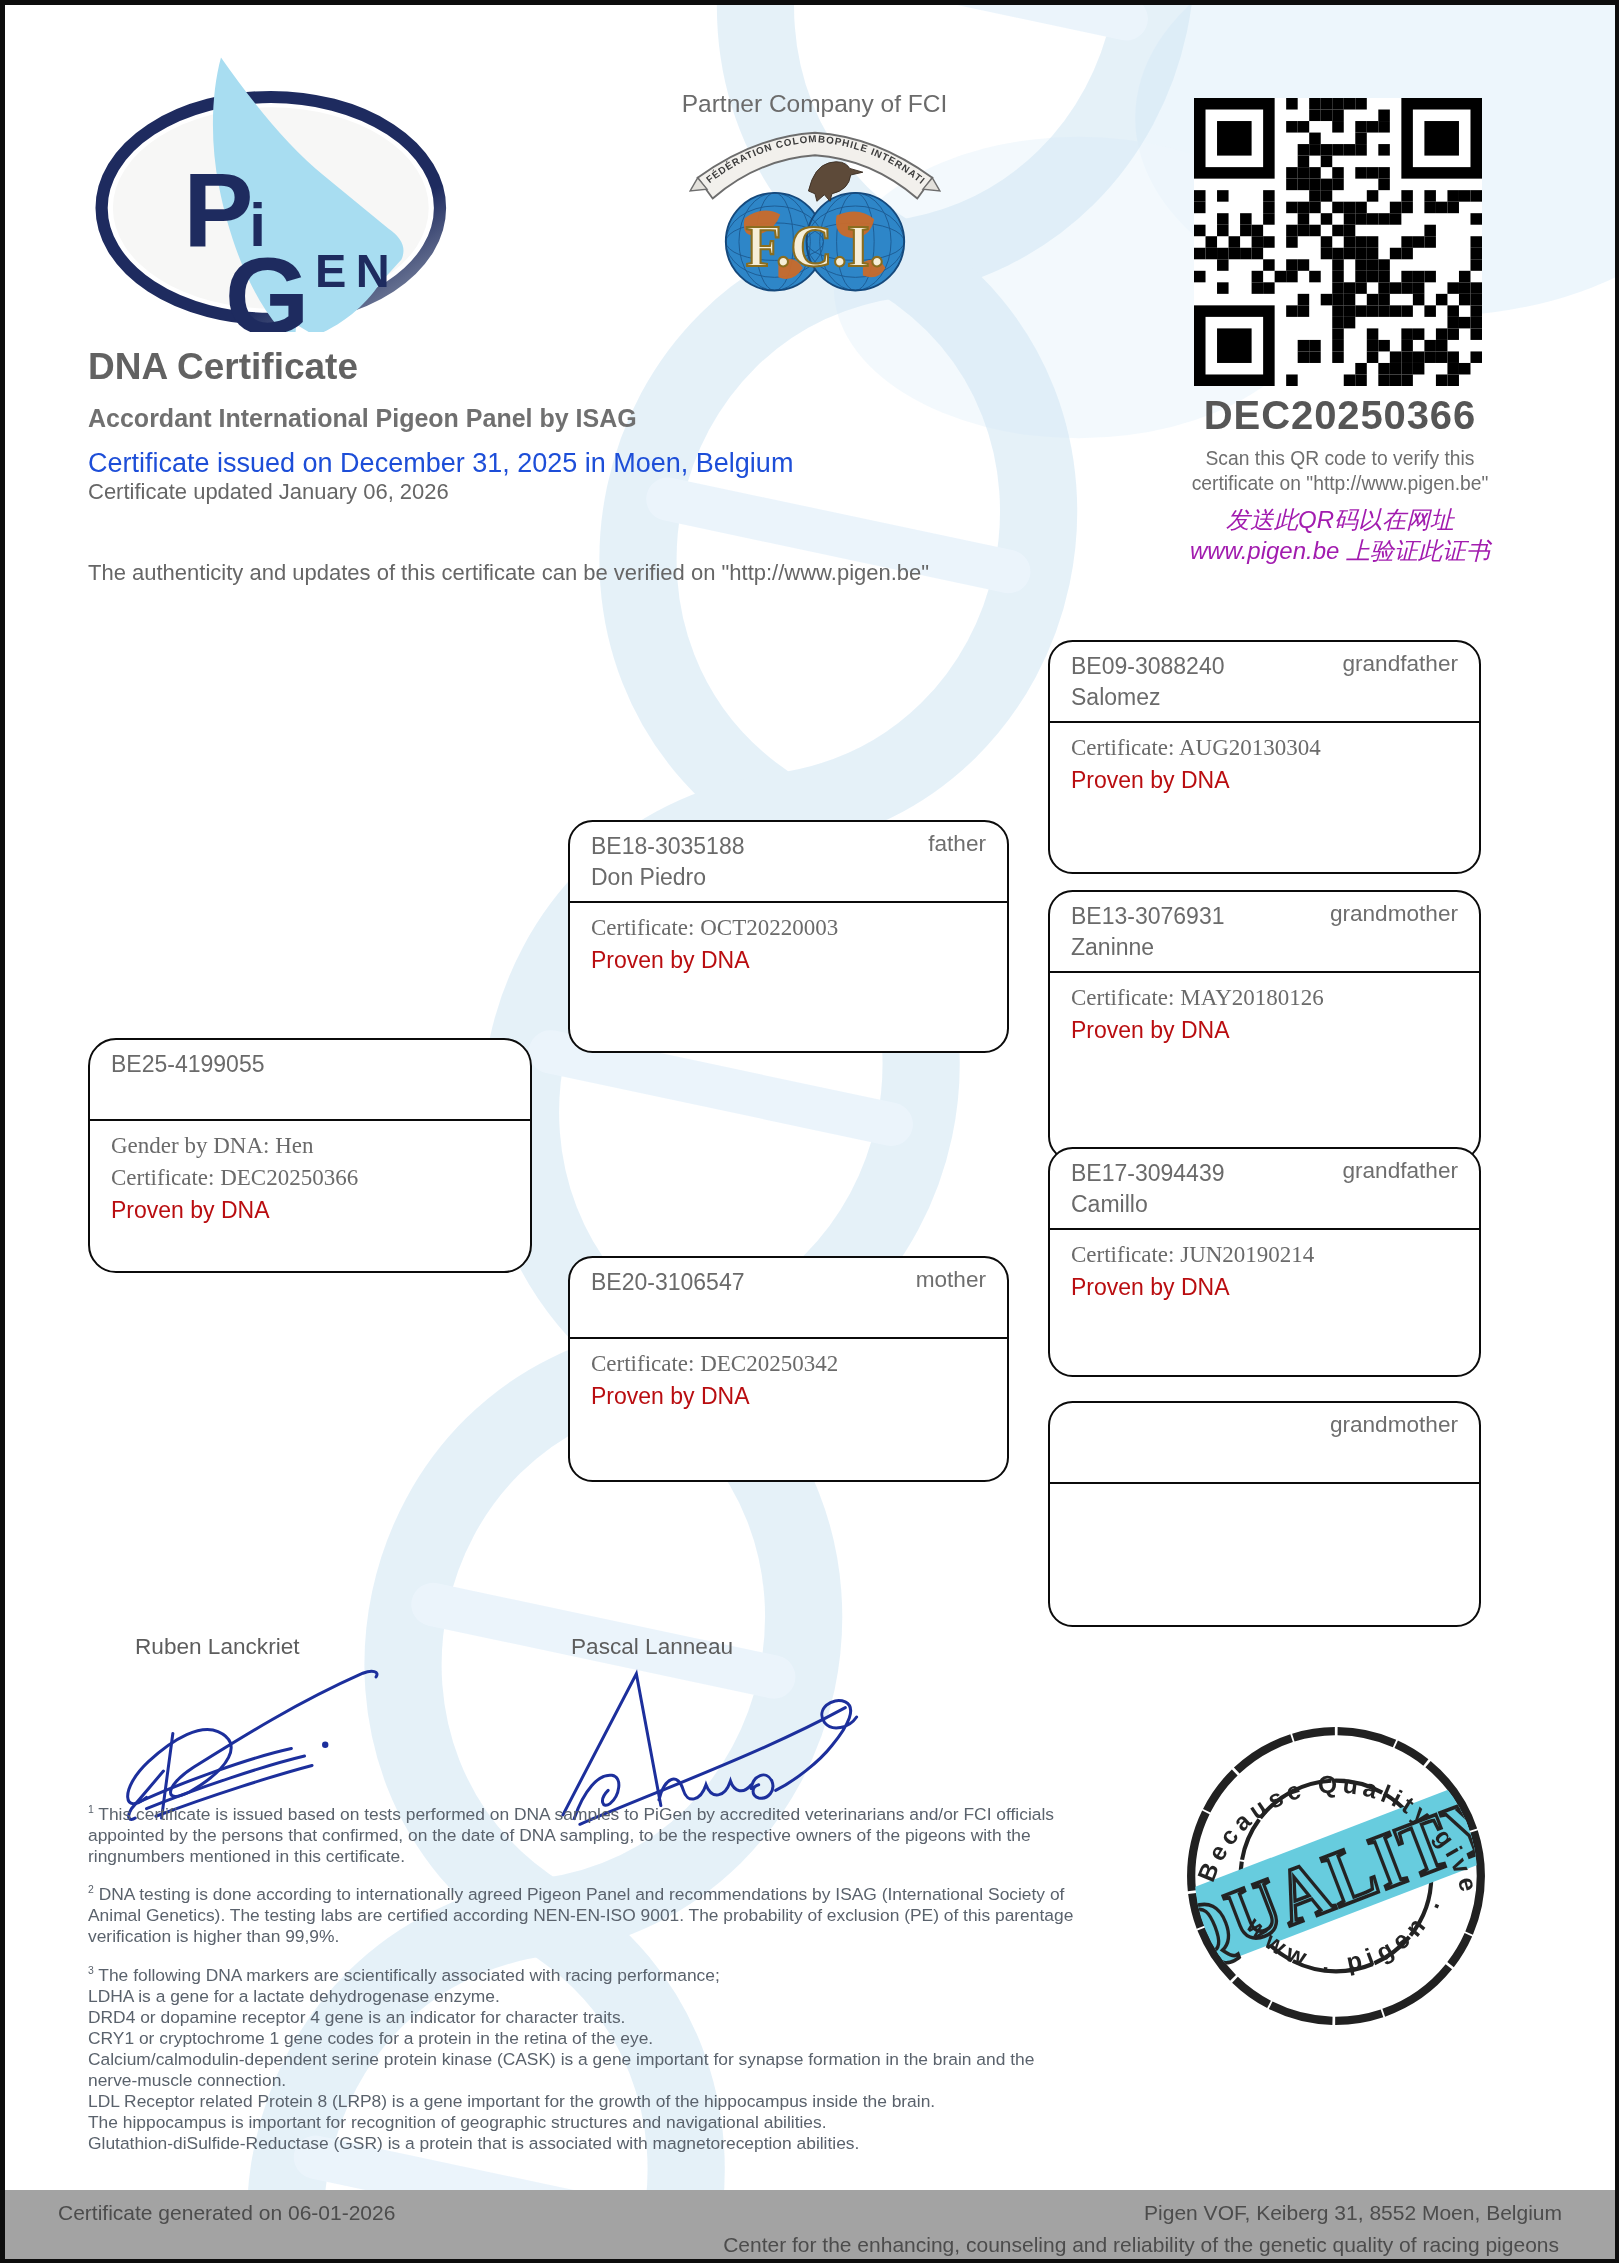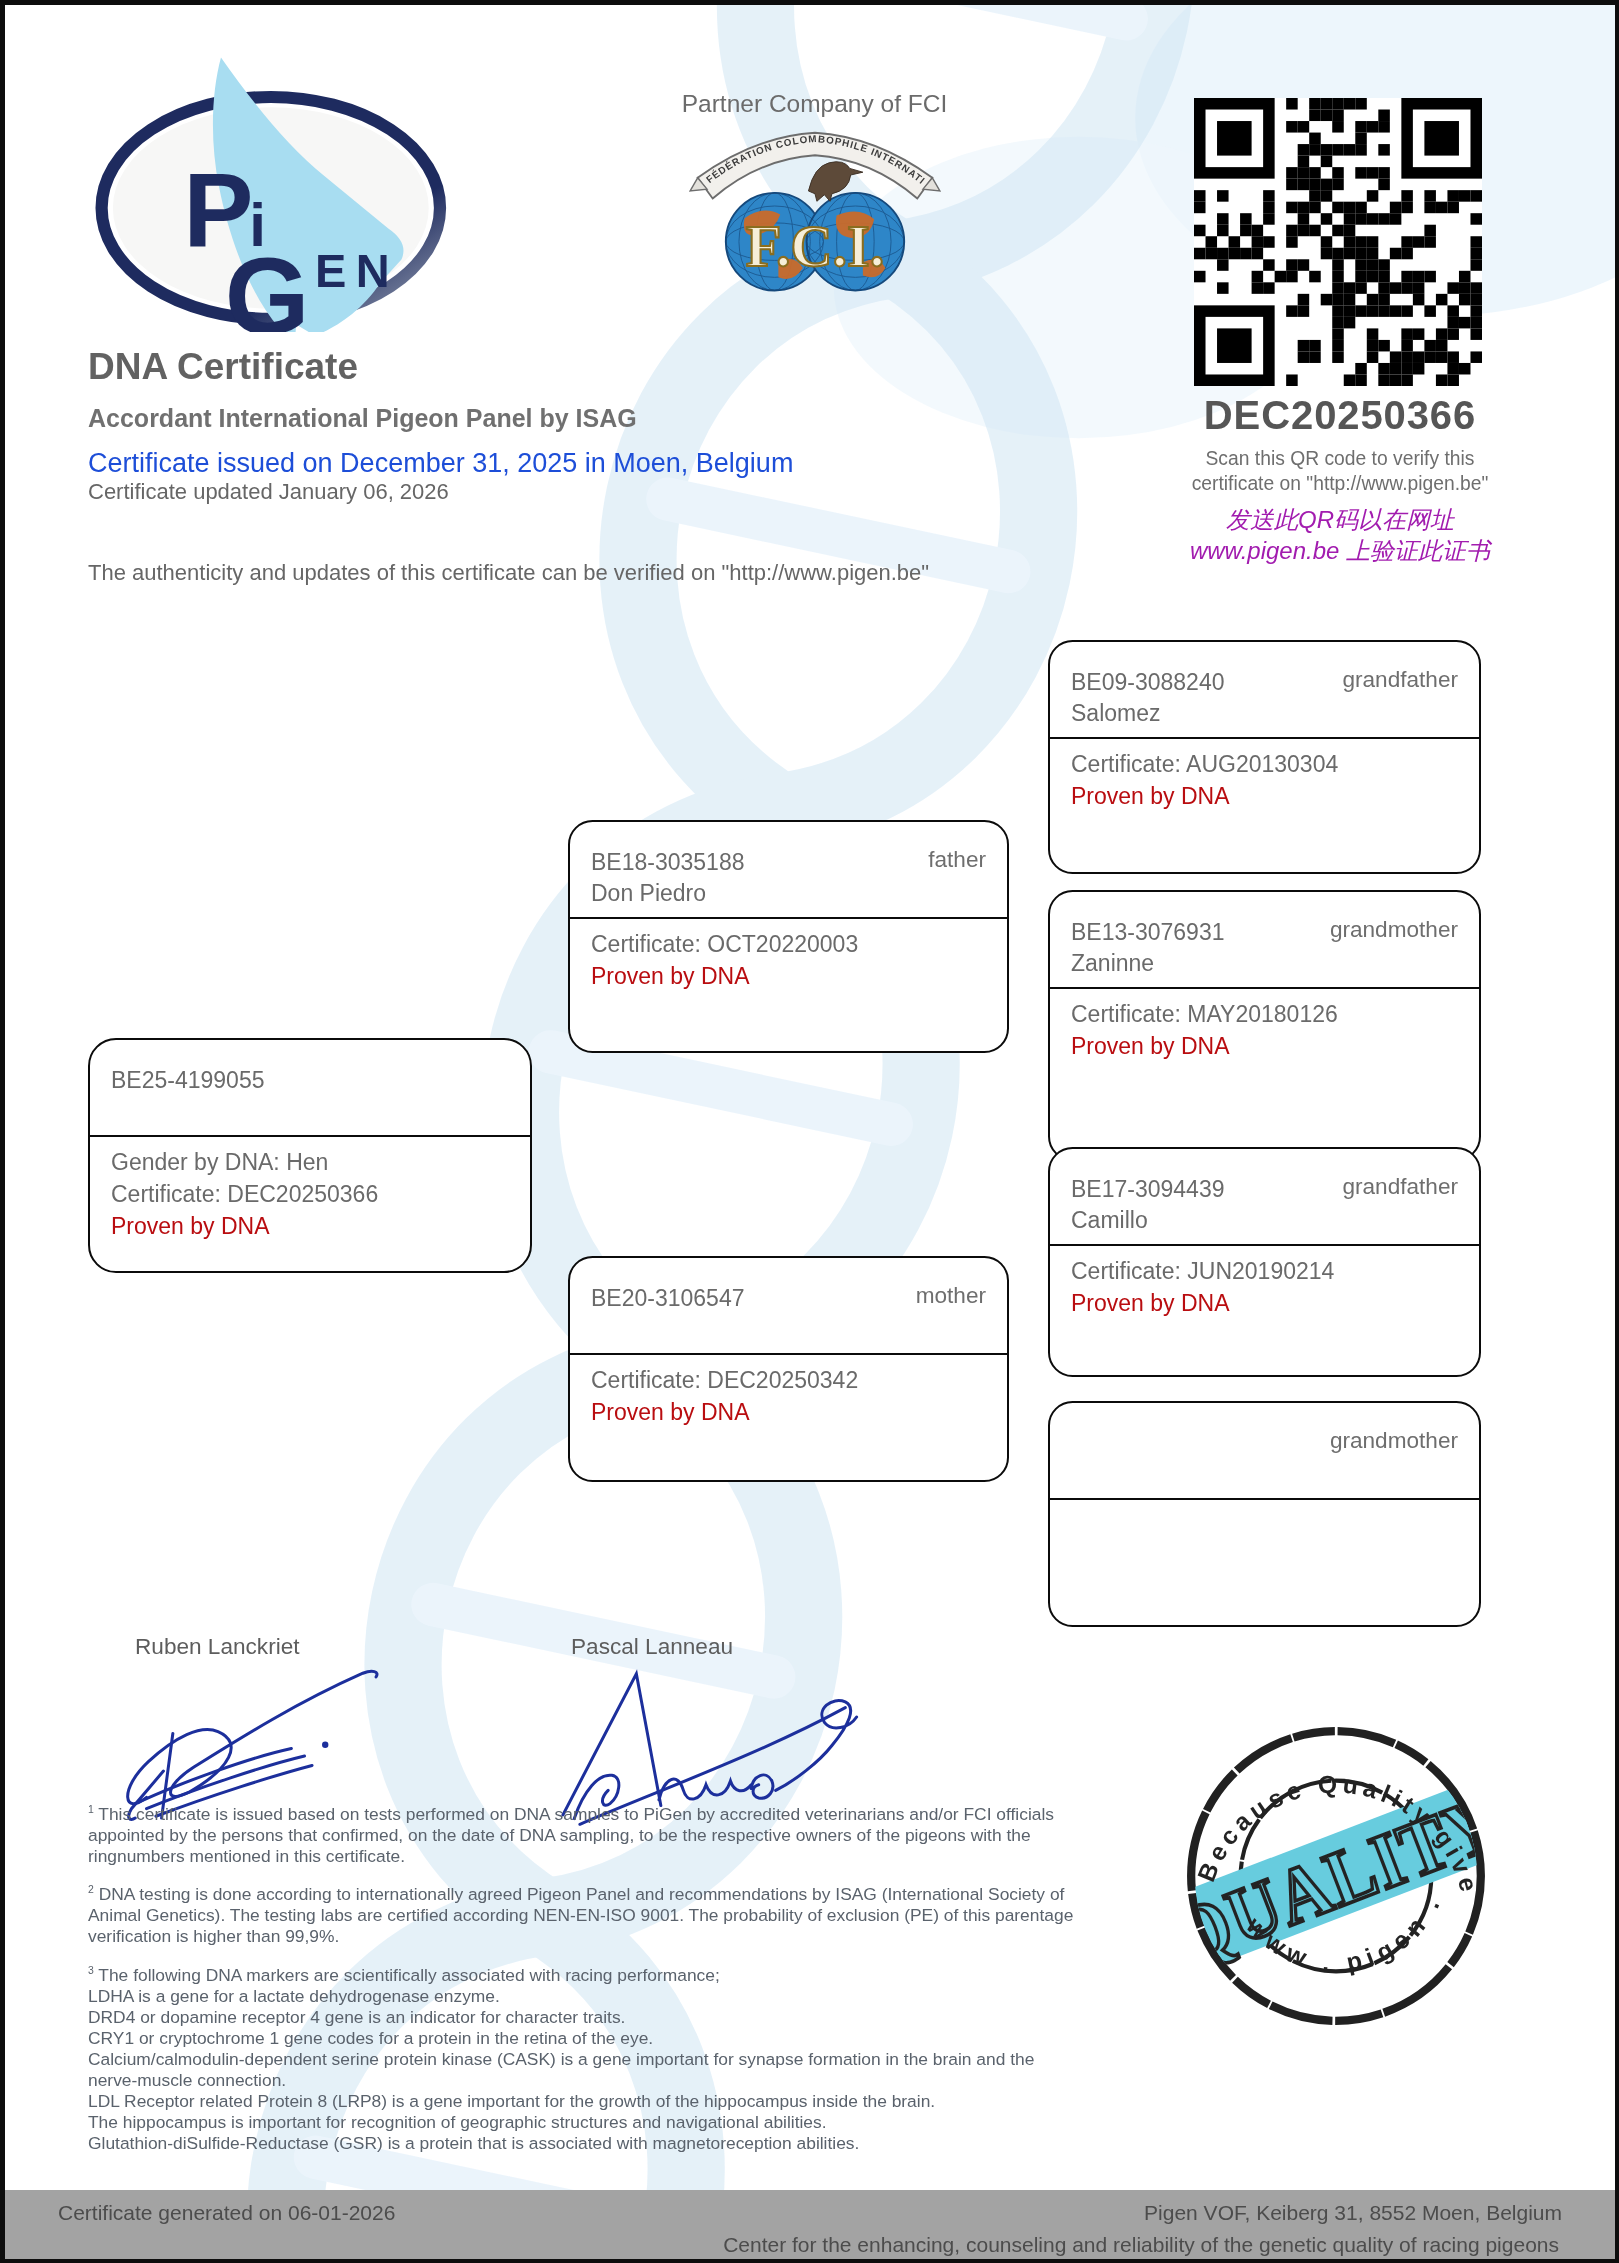--- a/index.html
+++ b/index.html
@@ -30,26 +30,26 @@
   #page-subtitle{left:83px; top:399px; font-size:25px; font-weight:bold; color:#707070;}
   #issued-line{left:83px; top:443px; font-size:27px; color:#1d4ed8;}
   #updated-line{left:83px; top:474px; font-size:22px; color:#666;}
   #verify-paragraph{left:83px; top:552px; width:970px; font-size:22px;
     color:#666; line-height:31px;}
   sup{font-size:0.6em;}
 
   
   .pbox{position:absolute; background:#fff; border:2.8px solid #0b0b0b;
     border-radius:24.5px; box-sizing:border-box; z-index:2;}
-  .pbox-header{position:relative; height:70px; padding:8.5px 21px 0 21px;margin-top:16px;}
+  .pbox-header{position:relative; height:70px; padding:8.5px 21px 0 21px;}
   .pbox-role{position:absolute; right:21px; top:8.5px; font-size:22.6px; color:#6e6e6e;}
   .pbox-ring{font-size:23px; color:#6a6a6a; line-height:31px;}
   .pbox-name{font-size:23px; color:#6a6a6a; line-height:31px;}
   .pbox-body{border-top:2.8px solid #0b0b0b; padding:9.4px 21px 0 21px;}
-  .cert-line{font-size:23px; color:#6a6a6a; line-height:32px;}
+  .cert-line{font-size:23px; color:#6a6a6a; line-height:32px;font-family:Liberation Serif, serif;}
   .proven-line{font-size:23px; color:#b90d10; line-height:32px;}
   #box-subject{left:83px;  top:1033px; width:444px; height:235px;border-radius:28px;}
   #box-father {left:563px; top:815px;  width:441px; height:233px;}
   #box-mother {left:563px; top:1251px; width:441px; height:226px;}
   #box-gf1    {left:1043px;top:635px;  width:433px; height:234px;}
   #box-gm1    {left:1043px;top:885px;  width:433px; height:271px;}
   #box-gf2    {left:1043px;top:1142px; width:433px; height:230px;}
   #box-gm2    {left:1043px;top:1396px; width:433px; height:226px;}
 
   

